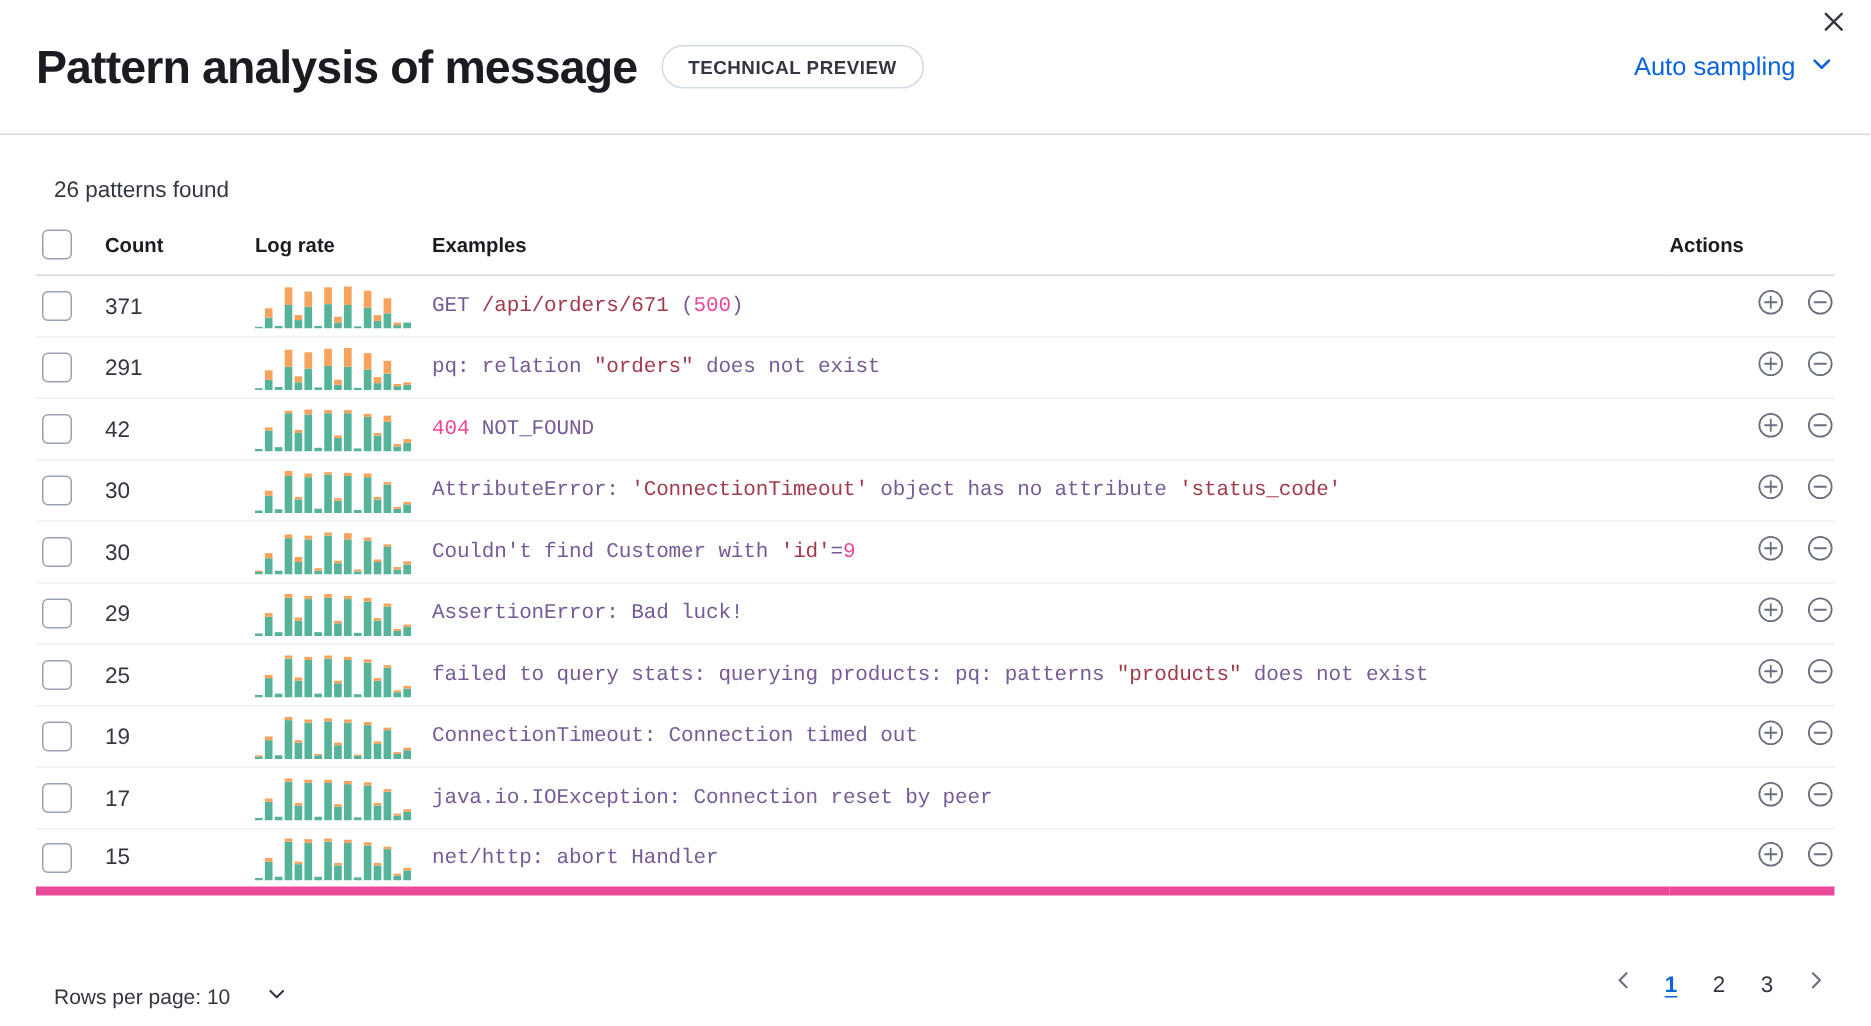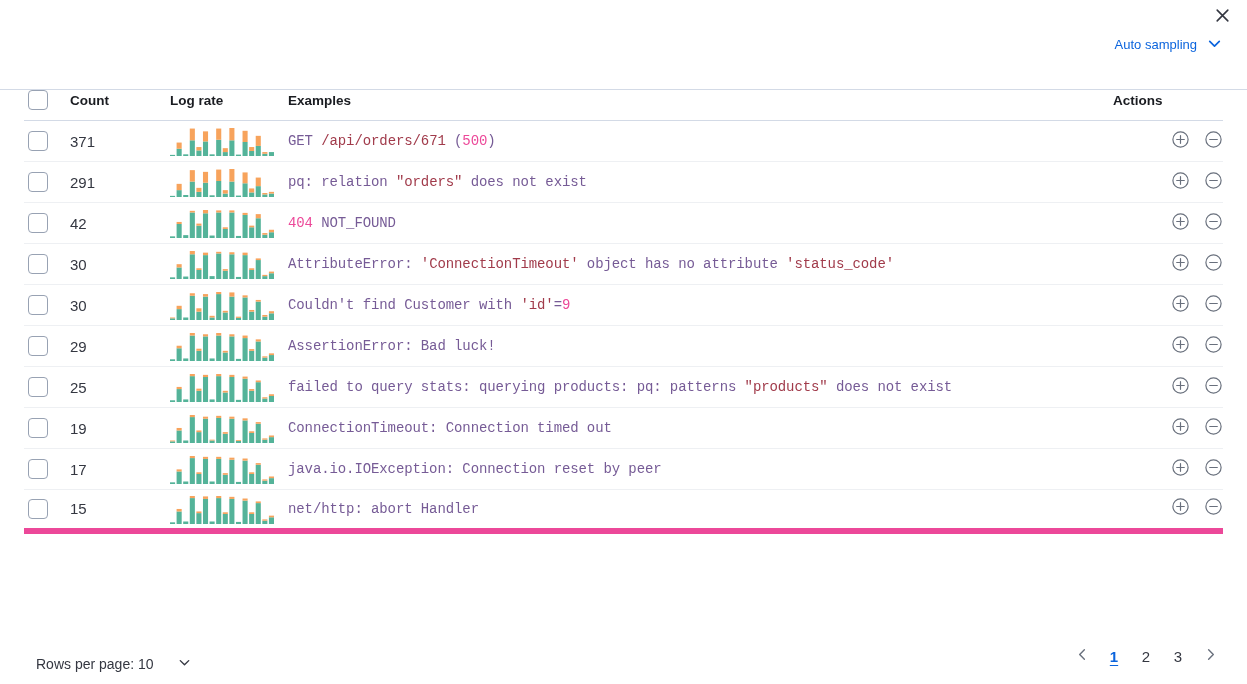--- a/index.html
+++ b/index.html
@@ -40,21 +40,21 @@
     color: #343741;
     white-space: nowrap;
     background: #fff;
   }
   .header-right {
     margin-left: auto;
     display: flex;
     align-items: center;
     gap: 9px;
     color: #0b64dd;
-    font-size: 13px;
+    font-size: 17px;
     cursor: pointer;
     justify-content: flex-end;
   }
   .chev { display: inline-block; }
   .close-btn {
     position: absolute;
     top: 4px; right: 12px;
     width: 26px; height: 26px;
     display: flex; align-items: center; justify-content: center;
     cursor: pointer;
@@ -158,20 +158,24 @@
     text-decoration: underline;
     text-underline-offset: 3px;
   }
 </style>
 </head>
 <body>
 
 <div class="flyout">
 
   <div class="header">
+    <div class="title-wrap">
+      <div class="page-title">Pattern analysis of message</div>
+      <div class="badge">TECHNICAL PREVIEW</div>
+    </div>
 
     <div class="header-right">
       <span>Auto sampling</span>
       <span class="chev">
         <svg width="17" height="17" viewBox="0 0 16 16" fill="none" stroke="#0b64dd" stroke-width="1.6" stroke-linecap="round" stroke-linejoin="round">
             <path d="M3.5 6 L8 10.5 L12.5 6"></path>
           </svg>
       </span>
     </div>
 
@@ -179,20 +183,21 @@
       <span>
         <svg width="17" height="17" viewBox="0 0 16 16" fill="none" stroke="#343741" stroke-width="1.5" stroke-linecap="round">
             <path d="M3 3 L13 13 M13 3 L3 13"></path>
           </svg>
       </span>
     </div>
   </div>
 
   <div class="body">
 
+    <div class="patterns-found">26 patterns found</div>
 
     <table class="pat-table">
       <colgroup>
         <col class="col-check">
           <col class="col-count">
           <col class="col-rate">
           <col class="col-ex">
           <col class="col-act">
       </colgroup>
       <thead>

